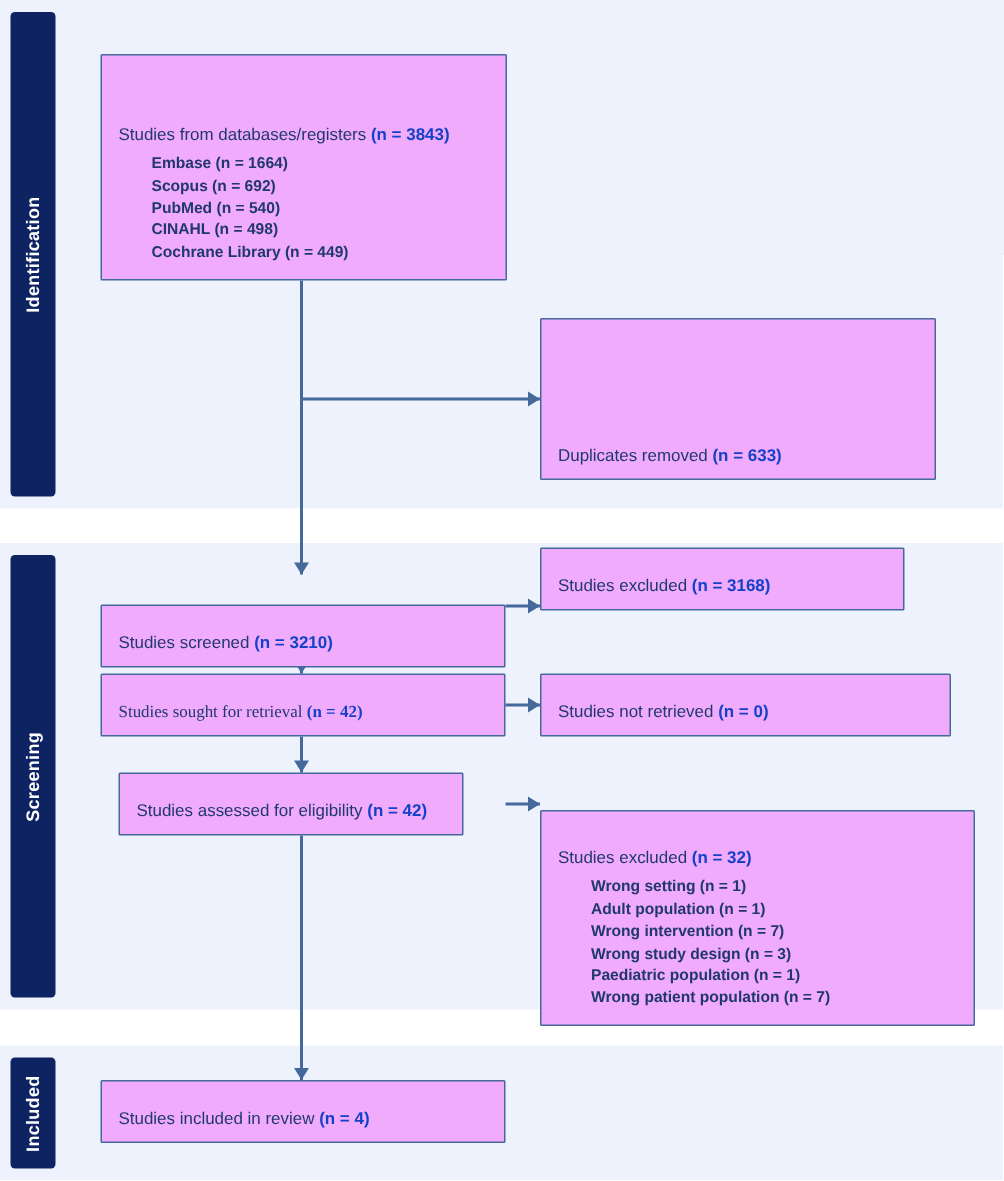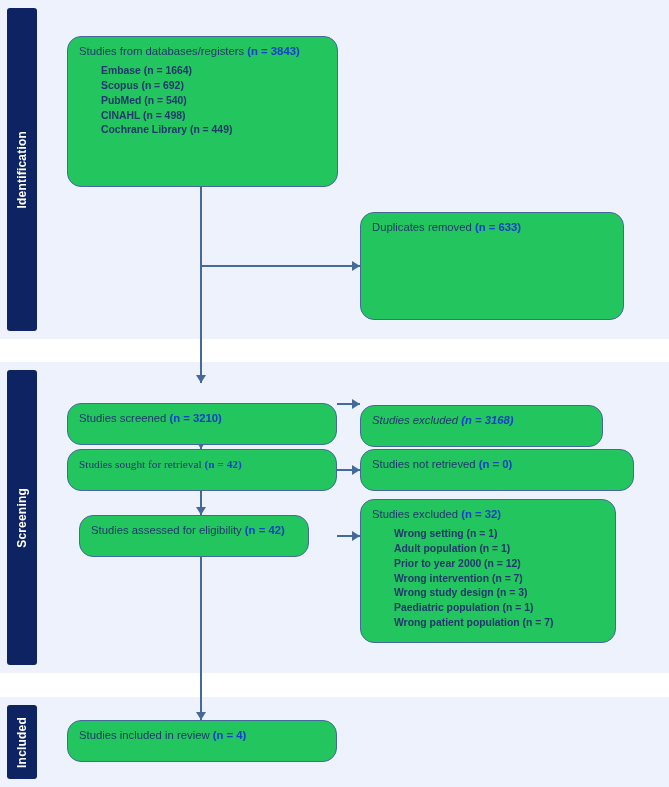--- a/index.html
+++ b/index.html
@@ -52,27 +52,27 @@
     font-size: 12px;
     font-weight: bold;
     letter-spacing: 0.2px;
     white-space: nowrap;
   }
 
   
   .node {
     position: absolute;
     box-sizing: border-box;
-    background: #22c55e;
+    background: #f0abfc;
     border: 1.6px solid #46699c;
-    border-radius: 14px;
+    border-radius: 1px;
     padding: 9px 11px;
     display: flex;
     flex-direction: column;
-    justify-content: flex-start;
+    justify-content: flex-end;
     color: #20386b;
     font-size: 11.3px;
     line-height: 1.0;
   }
   .node .headline {
     white-space: nowrap;
   }
   .node .sublist {
     margin: 7px 0 0 22px;
     padding: 0;
@@ -86,25 +86,25 @@
   }
   .num {
     color: #1540c8;
     font-weight: bold;
   }
 
   
   .node-databases   { left: 67px;  top: 36px;  width: 271px; height: 151px; }
   .node-duplicates  { left: 360px; top: 212px; width: 264px; height: 108px; }
   .node-screened    { left: 67px;  top: 383px; width: 270px; height: 42px; margin-top: 20px;  }
-  .node-excluded1   { left: 360px; top: 405px; width: 243px; height: 42px; font-style: italic;  }
+  .node-excluded1   { left: 360px; top: 365px; width: 243px; height: 42px;  }
   .node-sought      { left: 67px;  top: 449px; width: 270px; height: 42px; font-family: Liberation Serif, serif;  }
   .node-notretrieved{ left: 360px; top: 449px; width: 274px; height: 42px;  }
   .node-assessed    { left: 67px;  top: 515px; width: 230px; height: 42px; margin-left: 12px;  }
-  .node-excluded2   { left: 360px; top: 499px; width: 256px; height: 144px; }
+  .node-excluded2   { left: 360px; top: 540px; width: 290px; height: 144px; }
   .node-included    { left: 67px;  top: 720px; width: 270px; height: 42px;  }
 
   
   .conn {
     position: absolute;
     background: #46699c;
   }
   .vline { width: 1.8px; }
   .hline { height: 1.8px; }
 
@@ -220,21 +220,20 @@
 
   <div class="node node-assessed">
     <div class="headline"><span>Studies assessed for eligibility </span><span class="num">(n = 42)</span></div>
   </div>
 
   <div class="node node-excluded2">
     <div class="headline"><span>Studies excluded </span><span class="num">(n = 32)</span></div>
     <ul class="sublist">
       <li>Wrong setting (n = 1)</li>
       <li>Adult population (n = 1)</li>
-      <li>Prior to year 2000 (n = 12)</li>
       <li>Wrong intervention (n = 7)</li>
       <li>Wrong study design (n = 3)</li>
       <li>Paediatric population (n = 1)</li>
       <li>Wrong patient population (n = 7)</li>
     </ul>
   </div>
 
   <div class="node node-included">
     <div class="headline"><span>Studies included in review </span><span class="num">(n = 4)</span></div>
   </div>

